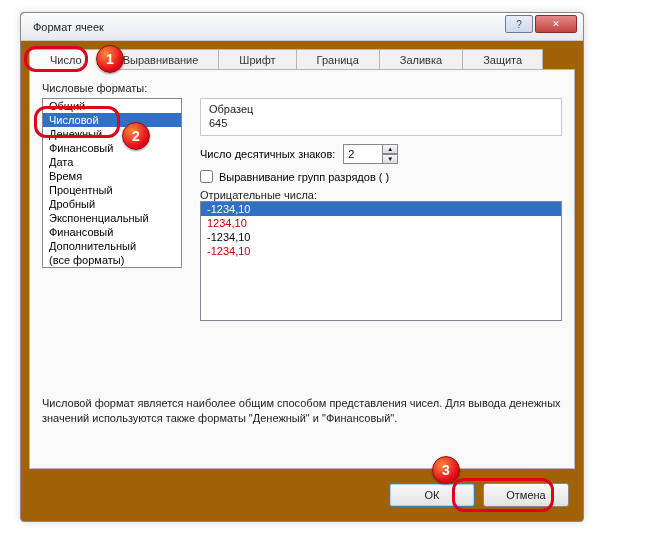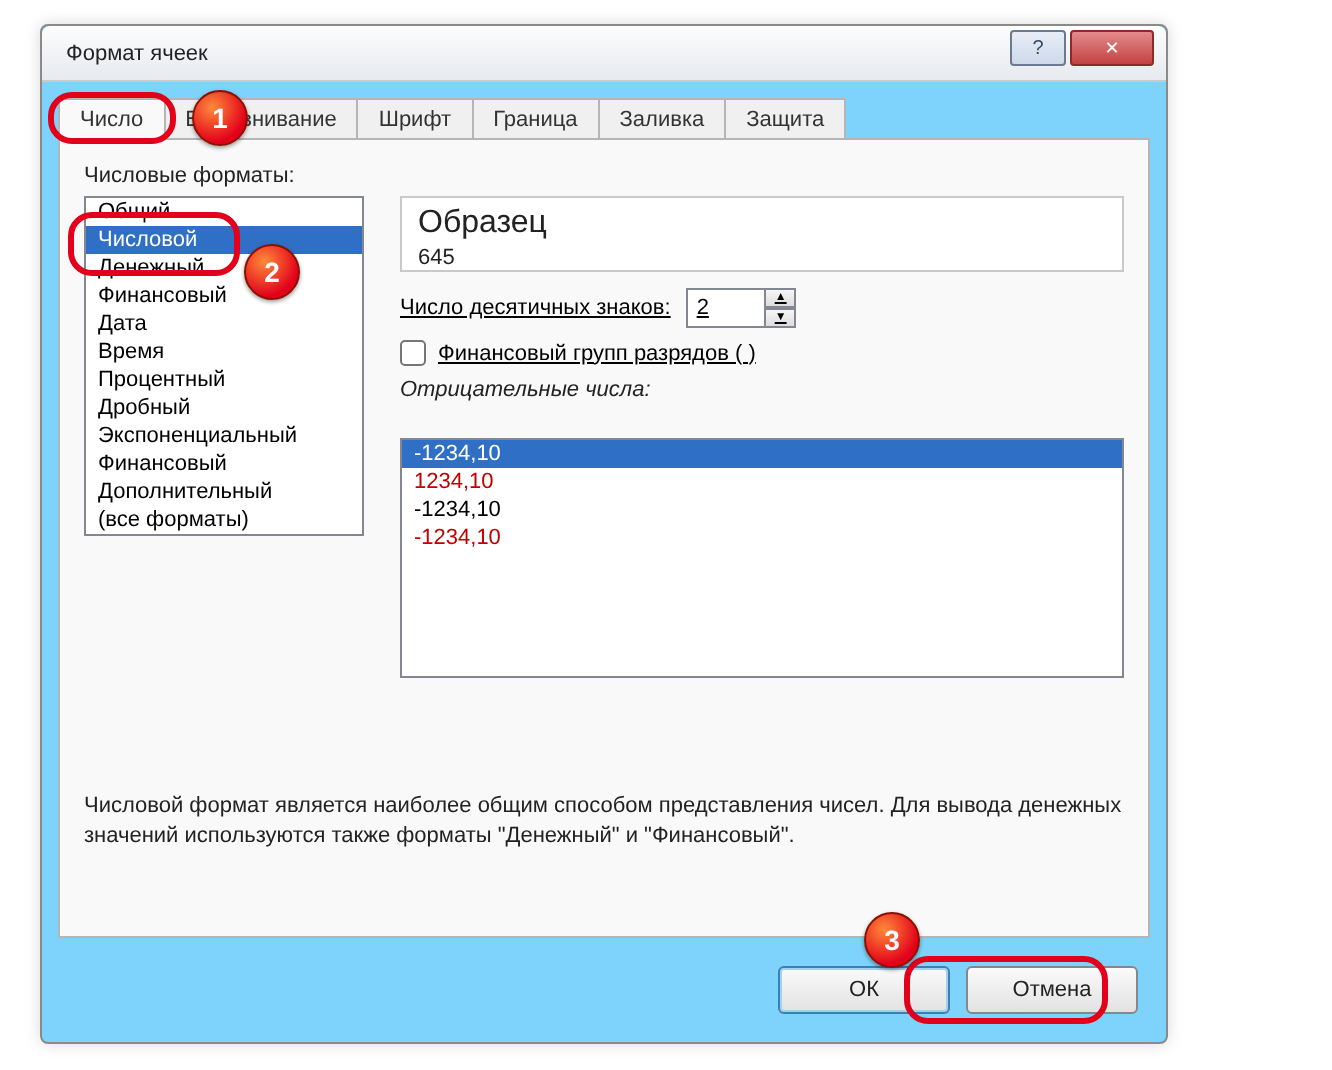--- a/index.html
+++ b/index.html
@@ -1,59 +1,59 @@
 <!DOCTYPE html>
 <html><head>
 <meta charset="utf-8">
 <style>
 * { box-sizing: border-box; margin: 0; padding: 0; font-family: "Segoe UI", Tahoma, sans-serif; font-size: 11px; }
 body { background: #fff; width: 666px; height: 535px; position: relative; }
 
 .dialog {
   position: absolute; left: 20px; top: 12px; width: 564px; height: 510px;
-  background: #7dd3fc; border: 1px solid #8a8a8a; border-radius: 4px;
+  background: #a16207; border: 1px solid #8a8a8a; border-radius: 4px;
   box-shadow: 0 0 8px rgba(0,0,0,.15);
 }
 .titlebar {
   height: 28px; background: linear-gradient(#fdfdfd,#e6e9ee);
   border-bottom: 1px solid #c9c9c9; border-radius: 4px 4px 0 0;
   display: flex; align-items: center; padding: 0 4px 0 12px; position: relative;
 }
 .titlebar .title { color: #222; }
 .winbtns { position: absolute; right: 6px; top: 2px; display: flex; gap: 2px; }
 .winbtn { width: 28px; height: 18px; border: 1px solid #6a7a92; border-radius: 2px;
   background: linear-gradient(#e8eef7,#cdd9ea); display:flex;align-items:center;justify-content:center;
   font-size: 10px; color:#3a4a63; cursor:pointer; }
 .winbtn.close { background: linear-gradient(#e48a8a,#c34242); color:#fff; border-color:#8a2a2a; width:42px;}
 .winbtn.help::before { content:"?"; }
 .winbtn.close::before { content:"✕"; font-size:9px; }
 
 .tabs { display:flex; margin: 8px 8px 0 8px; position:relative; }
-.tab { padding: 4px 10px; background:#f0f0f0; border:1px solid #b5b5b5; border-bottom:none;
+.tab { padding: 4px 20px; background:#f0f0f0; border:1px solid #b5b5b5; border-bottom:none;
   margin-right:-1px; cursor:pointer; color:#333; position:relative;text-align:center; }
 .tab.active { background:#f9f9f9; z-index:2; }
 .tab:first-child { border-top-left-radius:3px; }
 .tabpanel { margin:0 8px 8px 8px; border:1px solid #b5b5b5; background:#f9f9f9;
   height: 400px; padding: 12px 12px; margin-top:-1px; position:relative; }
 
 .section-label { color:#222; margin-bottom:4px; }
 
 .formats-wrap { display:flex; gap:18px;justify-content:flex-end; }
 .format-list { width:140px; height:170px; background:#fff; border:1px solid #828790;
   overflow:hidden; }
 .format-list .item { padding:1px 6px; cursor:pointer; color:#000; white-space:nowrap; }
 .format-list .item.selected { background:#2f6fc5; color:#fff; }
 
 .right-col { flex:1; }
-.field-label { color:#222; margin-bottom:18px;font-style:italic; }
+.field-label { color:#222; margin-bottom:0; }
 .sample-box { background:#fff; border:1px solid #c9c9c9; padding:4px 8px; margin-bottom:8px; height:38px; }
-.sample-label { font-size:16px; color:#222; }
+.sample-label { font-size:11px; color:#222; }
 .sample-val { font-size:11px; color:#222; margin-top:2px; }
 
-.row { display:flex; align-items:center; gap:8px; margin-bottom:6px;text-decoration:underline; }
+.row { display:flex; align-items:center; gap:8px; margin-bottom:6px; }
 .spinner { display:flex; align-items:center; }
 .spinner input { width:40px; height:20px; border:1px solid #828790; padding:0 4px; text-align:left; }
 .spin-btns { display:flex; flex-direction:column; margin-left:-1px; }
 .spin-btns button { width:16px; height:10px; border:1px solid #828790; background:linear-gradient(#f6f6f6,#ddd);
   font-size:6px; line-height:6px; padding:0; cursor:pointer; }
 .chk { display:flex; align-items:center; gap:6px; }
 .chk input { width:13px; height:13px; }
 
 .neg-list { width:100%; height:120px; background:#fff; border:1px solid #828790; }
 .neg-list .nrow { padding:1px 6px; display:flex; align-items:center; }
@@ -127,21 +127,21 @@
             <input type="text" value="2" style="">
             <div class="spin-btns">
               <button>▲</button>
               <button>▼</button>
             </div>
           </div>
         </div>
 
         <div class="row chk">
           <input type="checkbox" style="">
-          <span>Финансовый групп разрядов ( )</span>
+          <span>Выравнивание групп разрядов ( )</span>
         </div>
 
         <div class="field-label">Отрицательные числа:</div>
         <div class="neg-list">
           <div class="nrow sel">
               <span>-1234,10</span>
             </div>
           <div class="nrow">
               <span class="neg-red">1234,10</span>
             </div>

